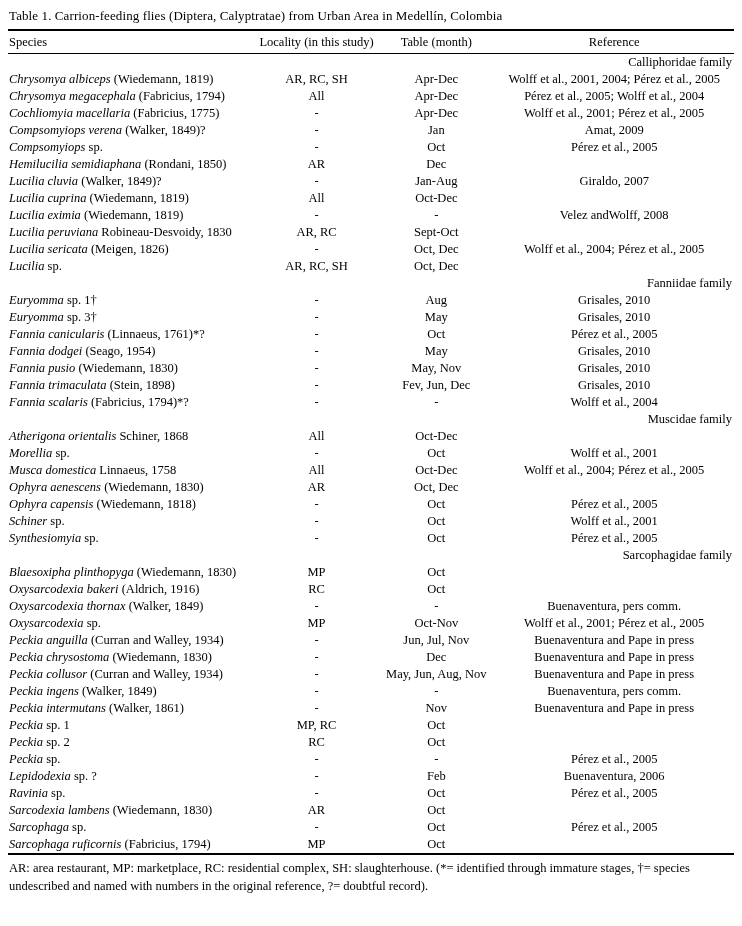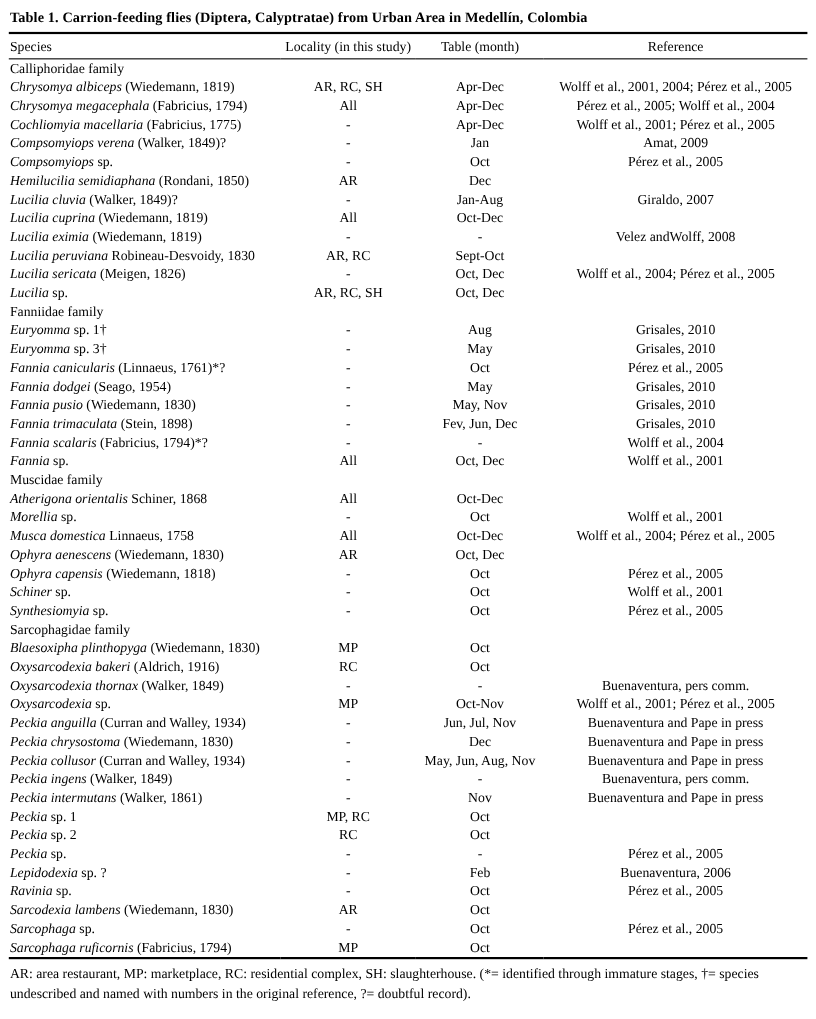--- a/index.html
+++ b/index.html
@@ -10,21 +10,21 @@
     color: #000;
   }
   .page {
     width: 742px;
     min-height: 926px;
     padding: 5px 8px 8px 8px;
     background: #fff;
   }
   .table-title {
     font-size: 13px;
-    font-weight: bold;
+    font-weight: normal;
     padding: 3px 0 5px 1px;
     border-bottom: 2px solid #000;
     letter-spacing: 0.1px;
   }
   table.species-table {
     width: 100%;
     border-collapse: collapse;
     table-layout: fixed;
     font-size: 12.5px;
     border-bottom: 2px solid #000;
@@ -43,21 +43,21 @@
   thead th.col-species { text-align: left; padding-left: 1px; }
   thead th.col-center  { }
   tbody td {
     height: 17px;
     line-height: 17px;
     padding: 0 2px;
     white-space: nowrap;
     overflow: hidden;
   }
   tbody tr.section-row td {
-    text-align: left;
+    text-align: right;
     padding-left: 1px;
   }
   td.cell-species { text-align: left; padding-left: 1px; }
   td.cell-center  { text-align: center; }
   .footnote {
     font-size: 12.5px;
     line-height: 1.4;
     padding: 5px 1px 0 1px;
   }
 </style>
@@ -199,26 +199,20 @@
           <td class="cell-center">-</td>
           <td class="cell-center">Fev, Jun, Dec</td>
           <td class="cell-center">Grisales, 2010</td>
         </tr>
         <tr>
           <td class="cell-species"><i>Fannia scalaris</i><span> (Fabricius, 1794)*?</span></td>
           <td class="cell-center">-</td>
           <td class="cell-center">-</td>
           <td class="cell-center">Wolff et al., 2004</td>
         </tr>
-        <tr>
-          <td class="cell-species"><i>Fannia</i><span> sp.</span></td>
-          <td class="cell-center">All</td>
-          <td class="cell-center">Oct, Dec</td>
-          <td class="cell-center">Wolff et al., 2001</td>
-        </tr>
         <tr class="section-row">
           <td colspan="4">Muscidae family</td>
         </tr>
         <tr>
           <td class="cell-species"><i>Atherigona orientalis</i><span> Schiner, 1868</span></td>
           <td class="cell-center">All</td>
           <td class="cell-center">Oct-Dec</td>
           <td class="cell-center"></td>
         </tr>
         <tr>

